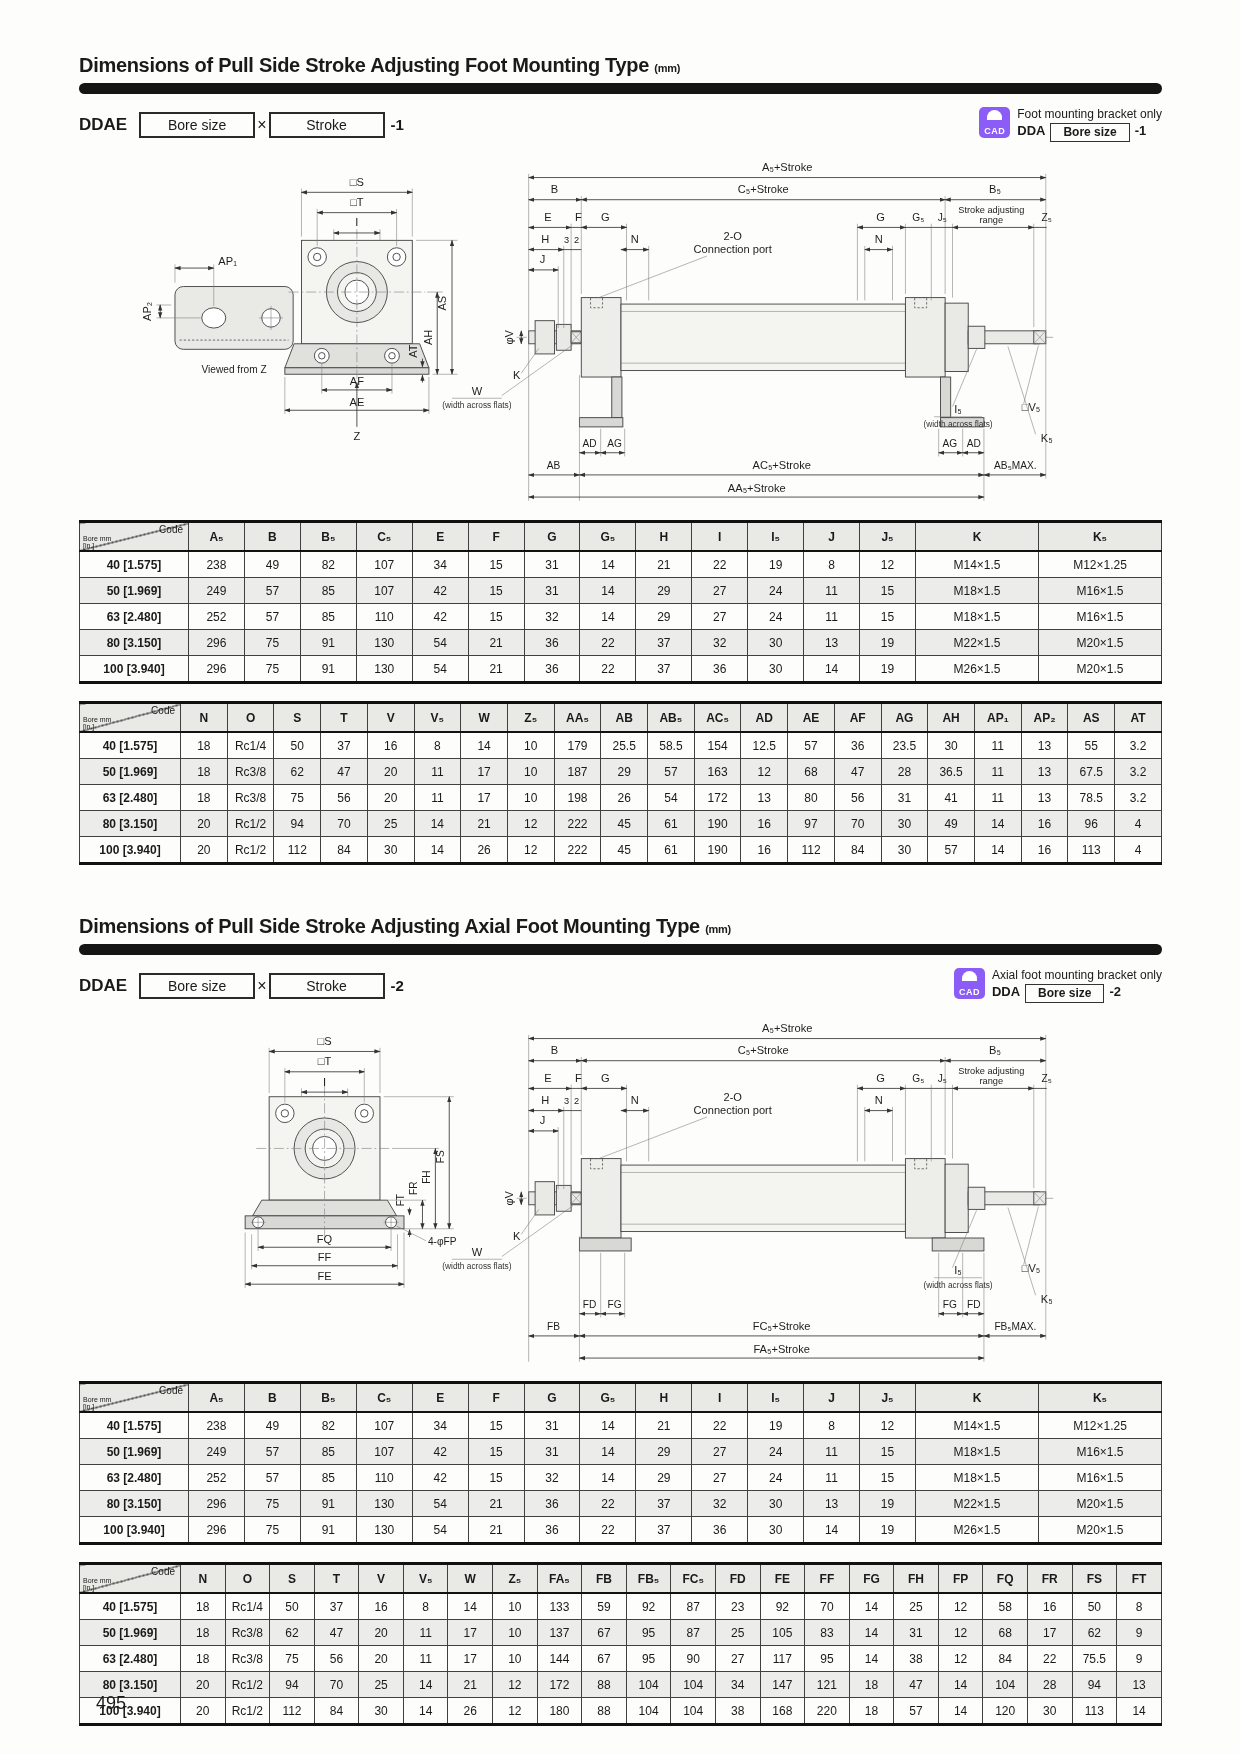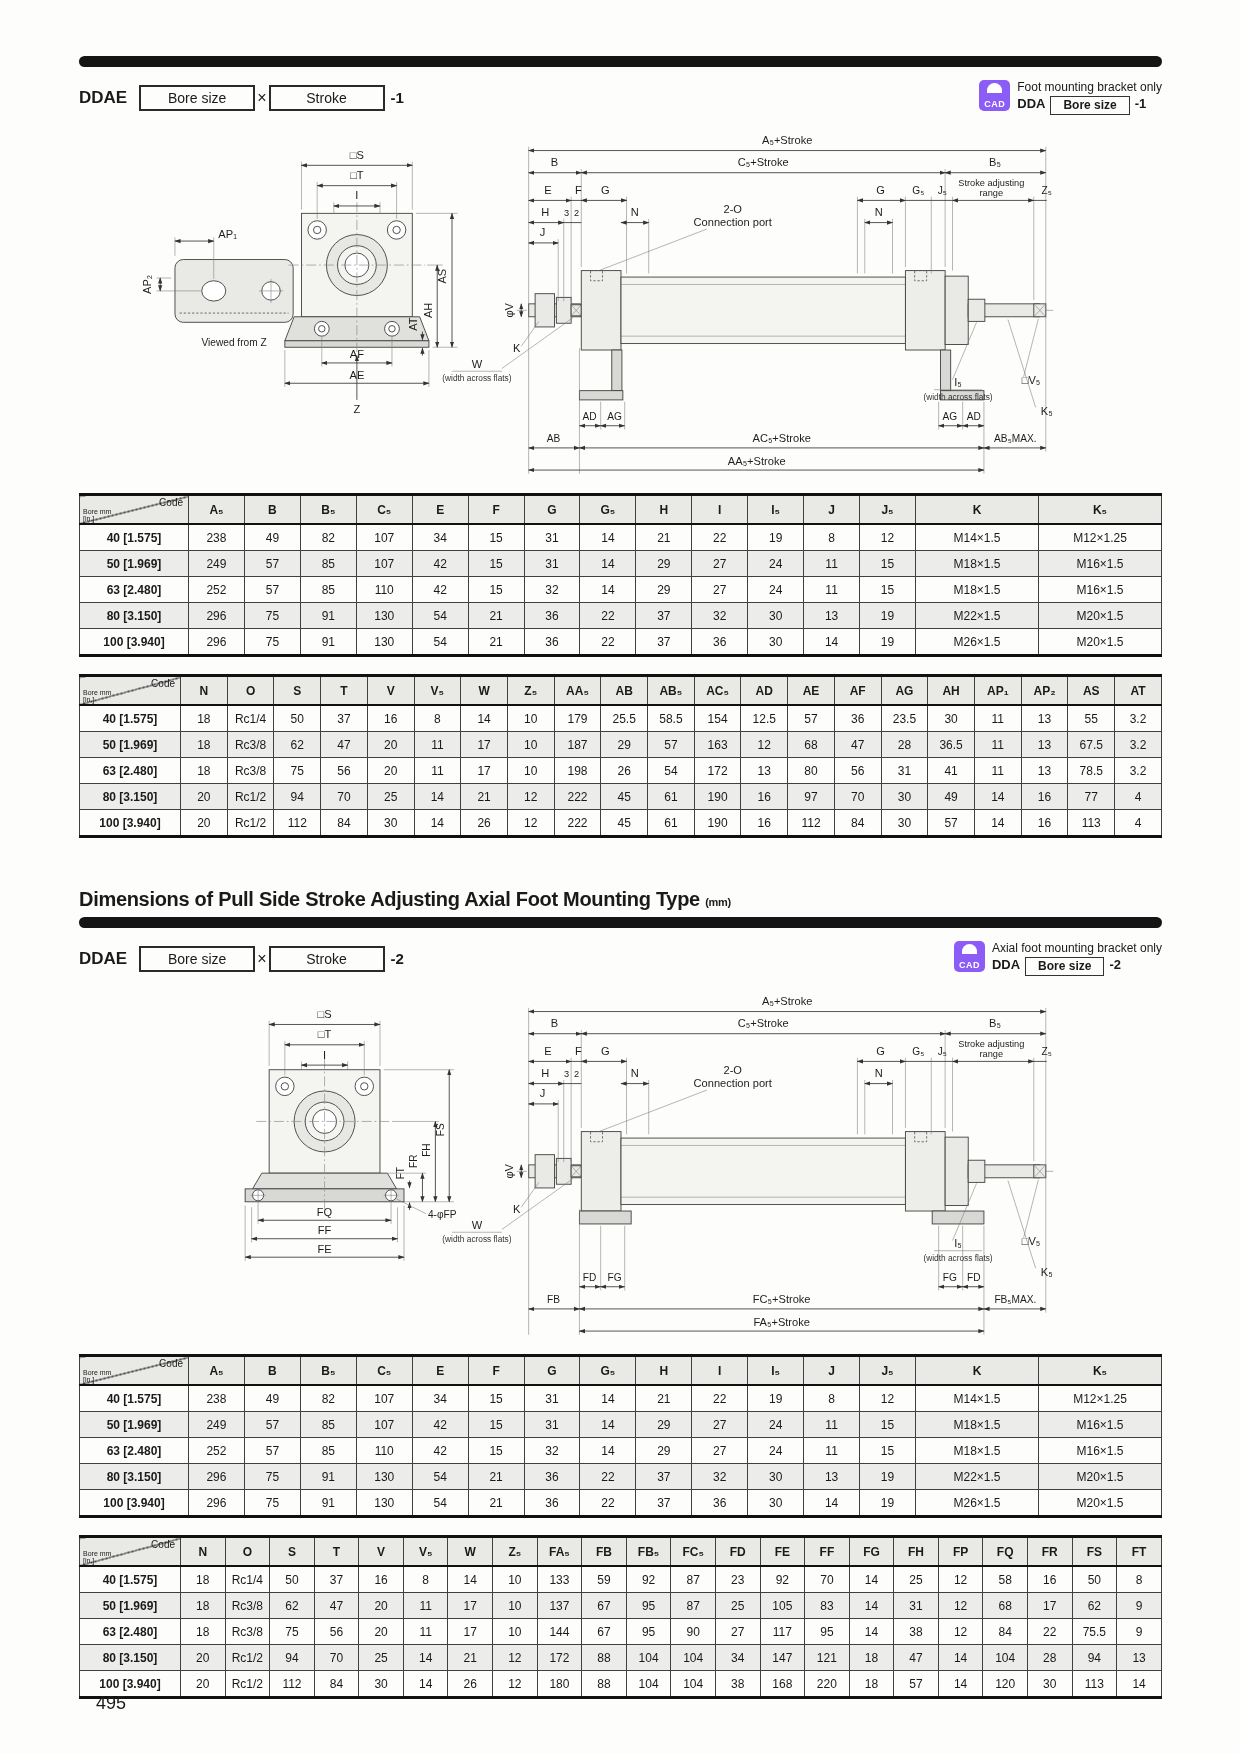--- a/index.html
+++ b/index.html
@@ -44,20 +44,24 @@
   .c-top{position:absolute;top:1px;right:5px;font-size:10px;font-weight:normal;}
   .c-bot{position:absolute;bottom:1px;left:3px;font-size:7px;line-height:7px;font-weight:normal;text-align:left;width:36px;white-space:normal;}
   .page-num{position:absolute;left:96px;top:1693px;font-size:18px;}
   .sec2-gap{margin-top:50px;}
 </style>
 </head>
 <body>
 
 <div class="content">
 
+  <h1 class="sec-title">
+    <span>Dimensions of Pull Side Stroke Adjusting Foot Mounting Type</span>
+    <span class="unit">(mm)</span>
+  </h1>
   <div class="bar"></div>
 
   <div class="model-row">
     <span class="series">DDAE</span>
     <span class="mbox">Bore size</span>
     <span class="times">×</span>
     <span class="mbox">Stroke</span>
     <span class="suffix">-1</span>
     <div class="cad-block">
       <div class="cad-badge">
@@ -509,21 +513,21 @@
           <td>45</td>
           <td>61</td>
           <td>190</td>
           <td>16</td>
           <td>97</td>
           <td>70</td>
           <td>30</td>
           <td>49</td>
           <td>14</td>
           <td>16</td>
-          <td>77</td>
+          <td>96</td>
           <td>4</td>
         </tr>
         <tr>
           <th>100 [3.940]</th>
           <td>20</td>
           <td>Rc1/2</td>
           <td>112</td>
           <td>84</td>
           <td>30</td>
           <td>14</td>

